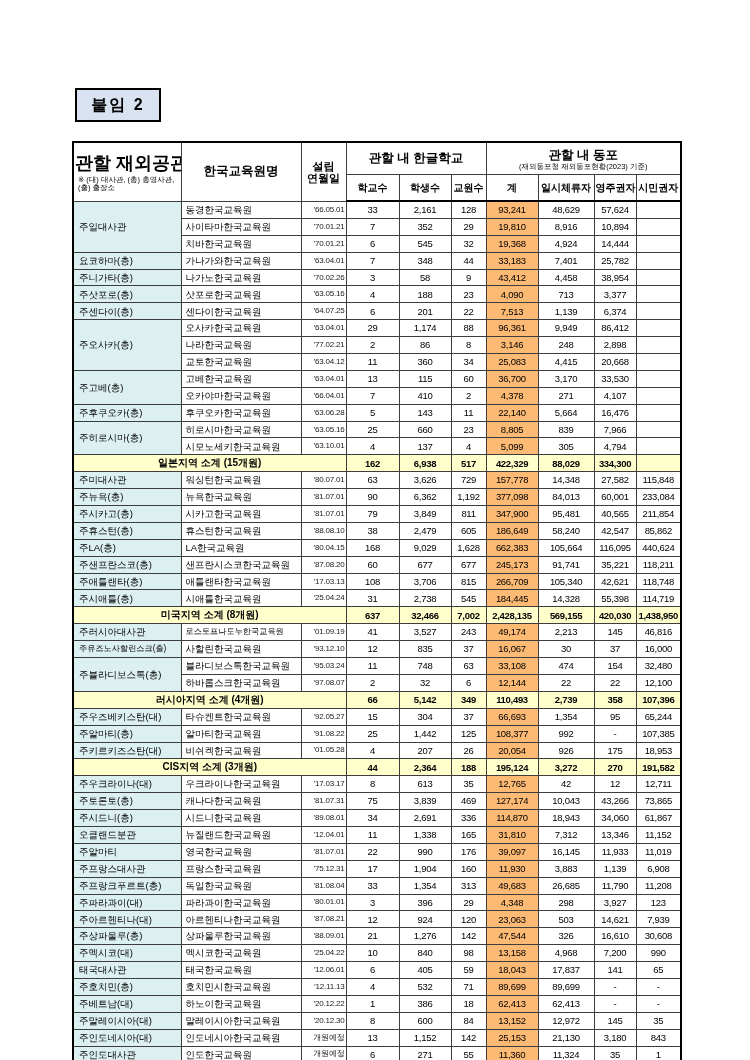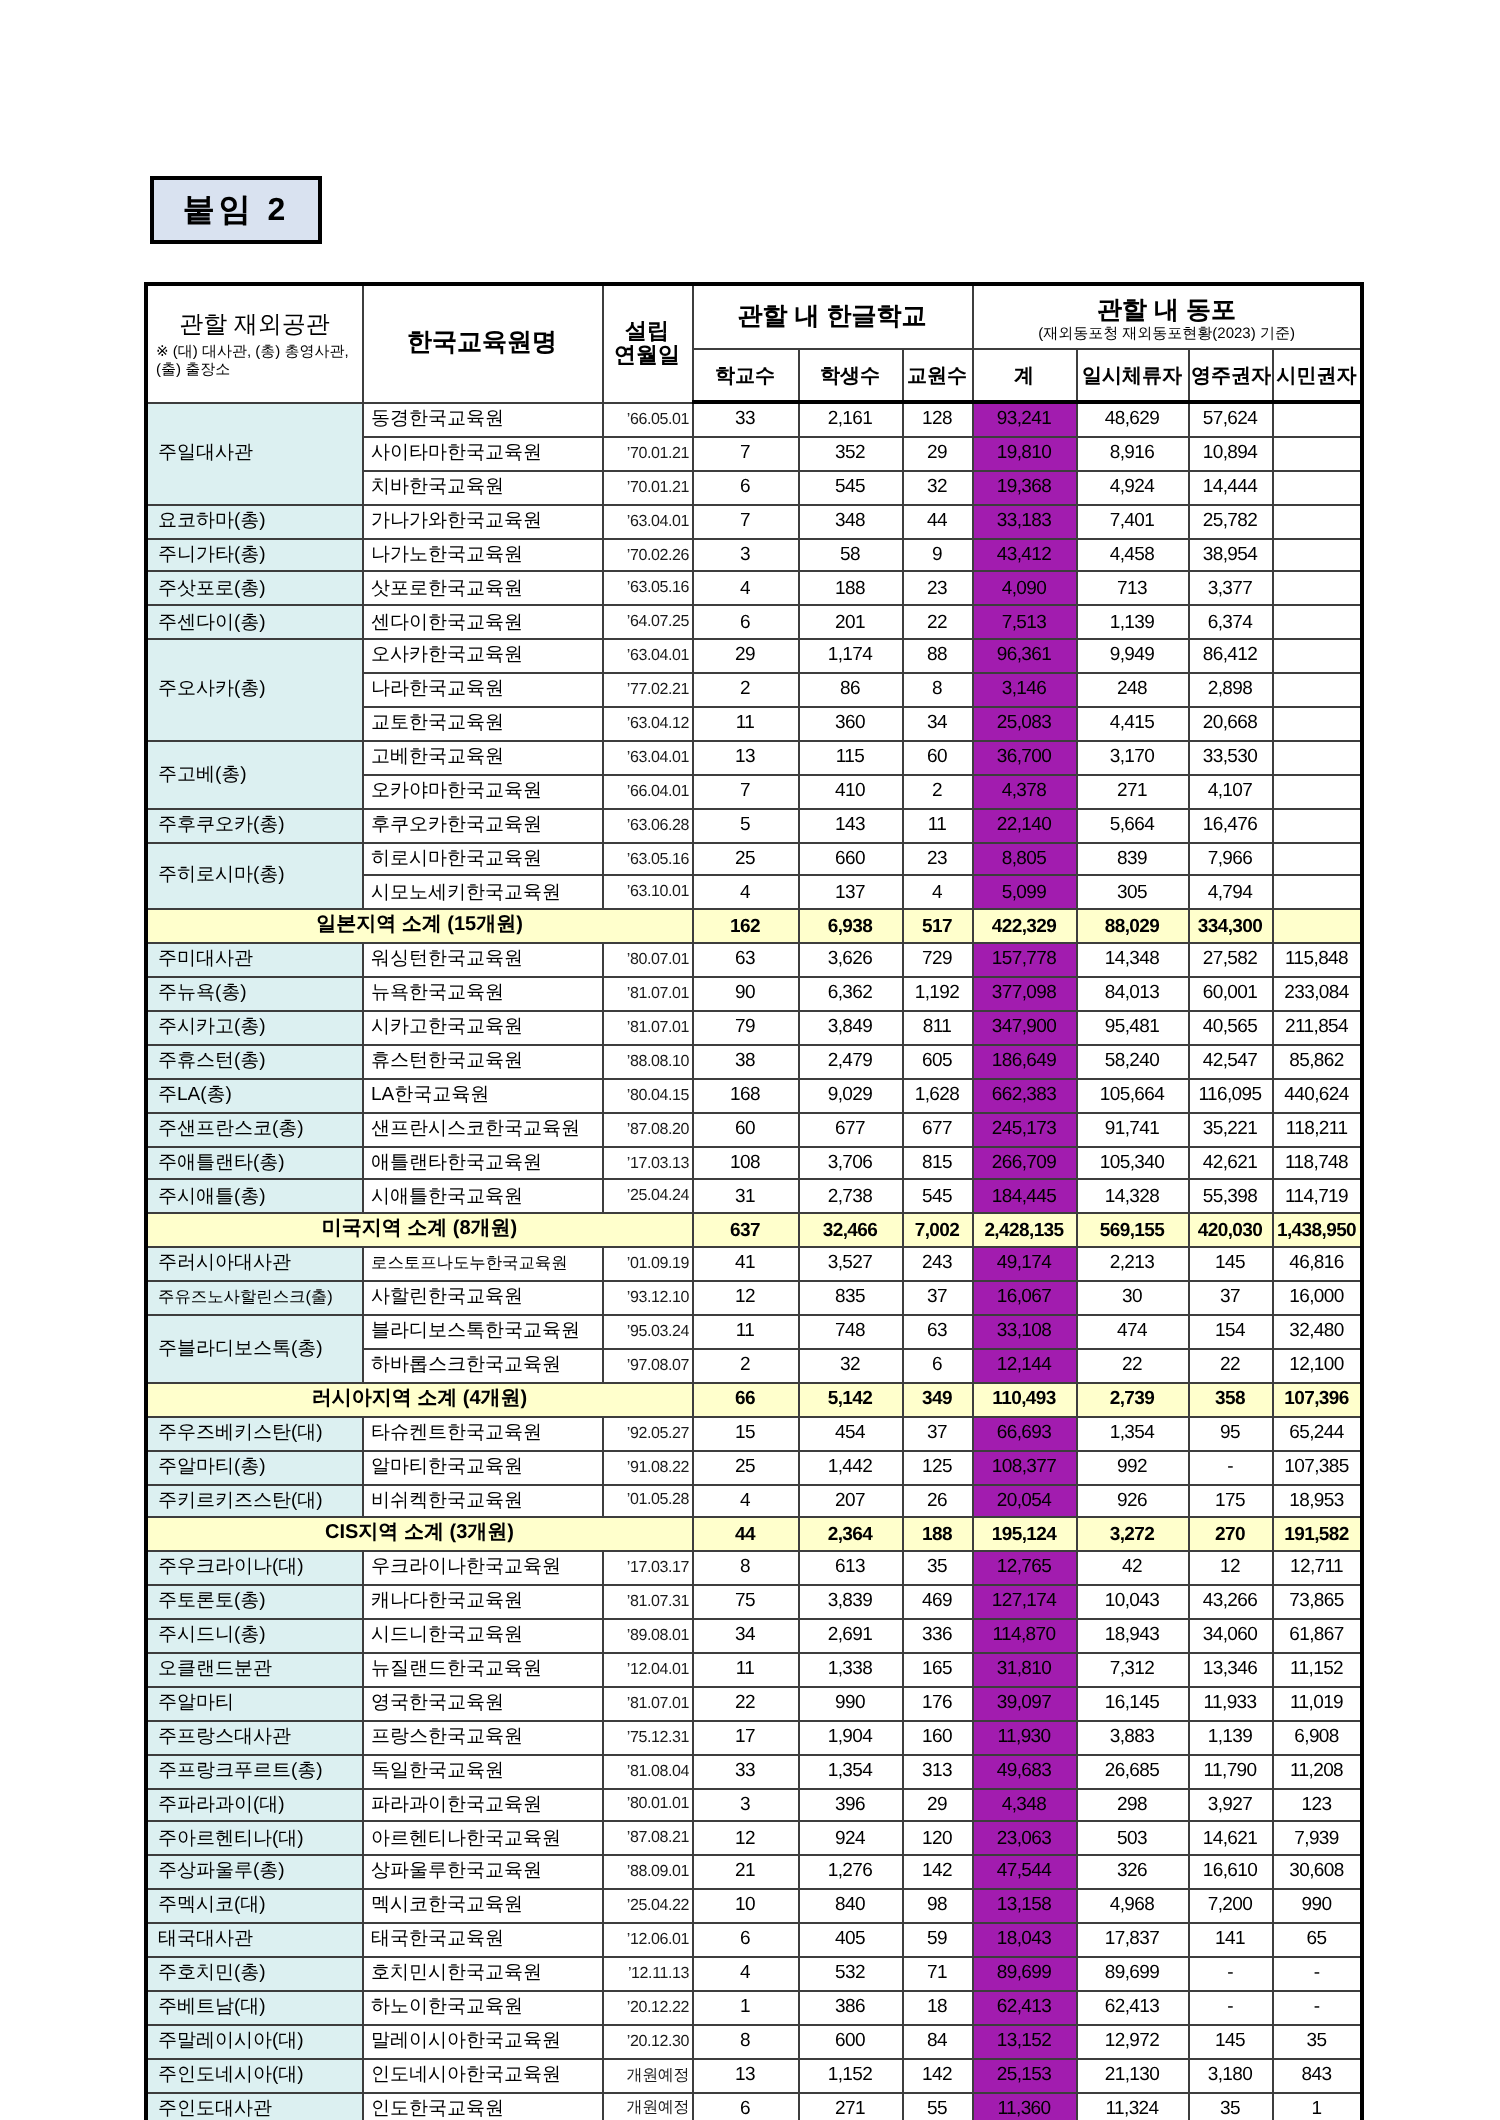--- a/index.html
+++ b/index.html
@@ -10,34 +10,34 @@
   .title-row{position:absolute;left:75px;top:88px;display:flex;align-items:center;gap:9px;text-align:right;}
   .attach-box{background:#D9E2F0;border:2px solid #000;width:82px;height:30px;display:flex;align-items:center;justify-content:center;font-weight:bold;font-size:16px;letter-spacing:2px;}
   .title-box{background:#fff;border:2px solid #000;width:494px;height:36px;display:flex;align-items:center;padding-left:13px;font-weight:bold;font-size:19px;letter-spacing:0.5px;}
 
   
   table.tbl{position:absolute;left:72px;top:141px;width:608px;border-collapse:collapse;table-layout:fixed;border:2px solid #000;}
   .tbl th,.tbl td{border:1px solid #3d3d3d;overflow:hidden;white-space:nowrap;vertical-align:middle;}
   .tbl thead th{background:#fff;font-weight:bold;}
   .tbl thead tr.h1 th{height:29px;}
   .tbl thead tr.h2 th{height:23px;font-size:10px;border-bottom:2px solid #000;}
-  .h-main{font-size:12px;font-weight:normal;text-align:center;}
+  .h-main{font-size:18px;font-weight:bold;text-align:center;}
   .h-note{font-size:7.5px;font-weight:normal;text-align:left;padding:1px 2px 0 3px;line-height:8.5px;}
   .h-name{font-size:12.5px;}
   .h-date{font-size:11px;line-height:12px;margin-left:13px;}
   .h-group{font-size:12.5px;}
   .h-note2{font-size:7.5px;font-weight:normal;line-height:8px;margin-top:-1px;}
 
   .tbl tbody td{height:13.9px;line-height:1;}
   .region-cell{background:#DCF0F1;font-size:9.5px;text-align:justify;text-align-last:justify;padding:0 5px;}
   .name-cell{font-size:9.5px;text-align:justify;text-align-last:justify;padding:0 4px;}
   .small-txt{font-size:8.2px;}
   .date-cell{font-size:8px;text-align:right;color:#1a1a1a;letter-spacing:-0.2px;}
   .num{font-size:9.5px;text-align:center;letter-spacing:-0.3px;}
-  .col-total{background:#a21caf;}
+  .col-total{background:#fdba74;}
   tr.subtotal td{background:#FFFFCC;font-weight:bold;}
   tr.subtotal .sub-label{font-size:10px;text-align:center;}
 </style>
 </head>
 <body>
 
 <div class="page">
 
   <div class="title-row">
     <div class="attach-box">
@@ -434,21 +434,21 @@
           <td class="num">110,493</td>
           <td class="num">2,739</td>
           <td class="num">358</td>
           <td class="num">107,396</td>
         </tr>
         <tr>
           <td class="region-cell">주우즈베키스탄(대)</td>
           <td class="name-cell">타슈켄트한국교육원</td>
           <td class="date-cell">’92.05.27</td>
           <td class="num">15</td>
-          <td class="num">454</td>
+          <td class="num">304</td>
           <td class="num">37</td>
           <td class="num col-total">66,693</td>
           <td class="num">1,354</td>
           <td class="num">95</td>
           <td class="num">65,244</td>
         </tr>
         <tr>
           <td class="region-cell">주알마티(총)</td>
           <td class="name-cell">알마티한국교육원</td>
           <td class="date-cell">’91.08.22</td>

